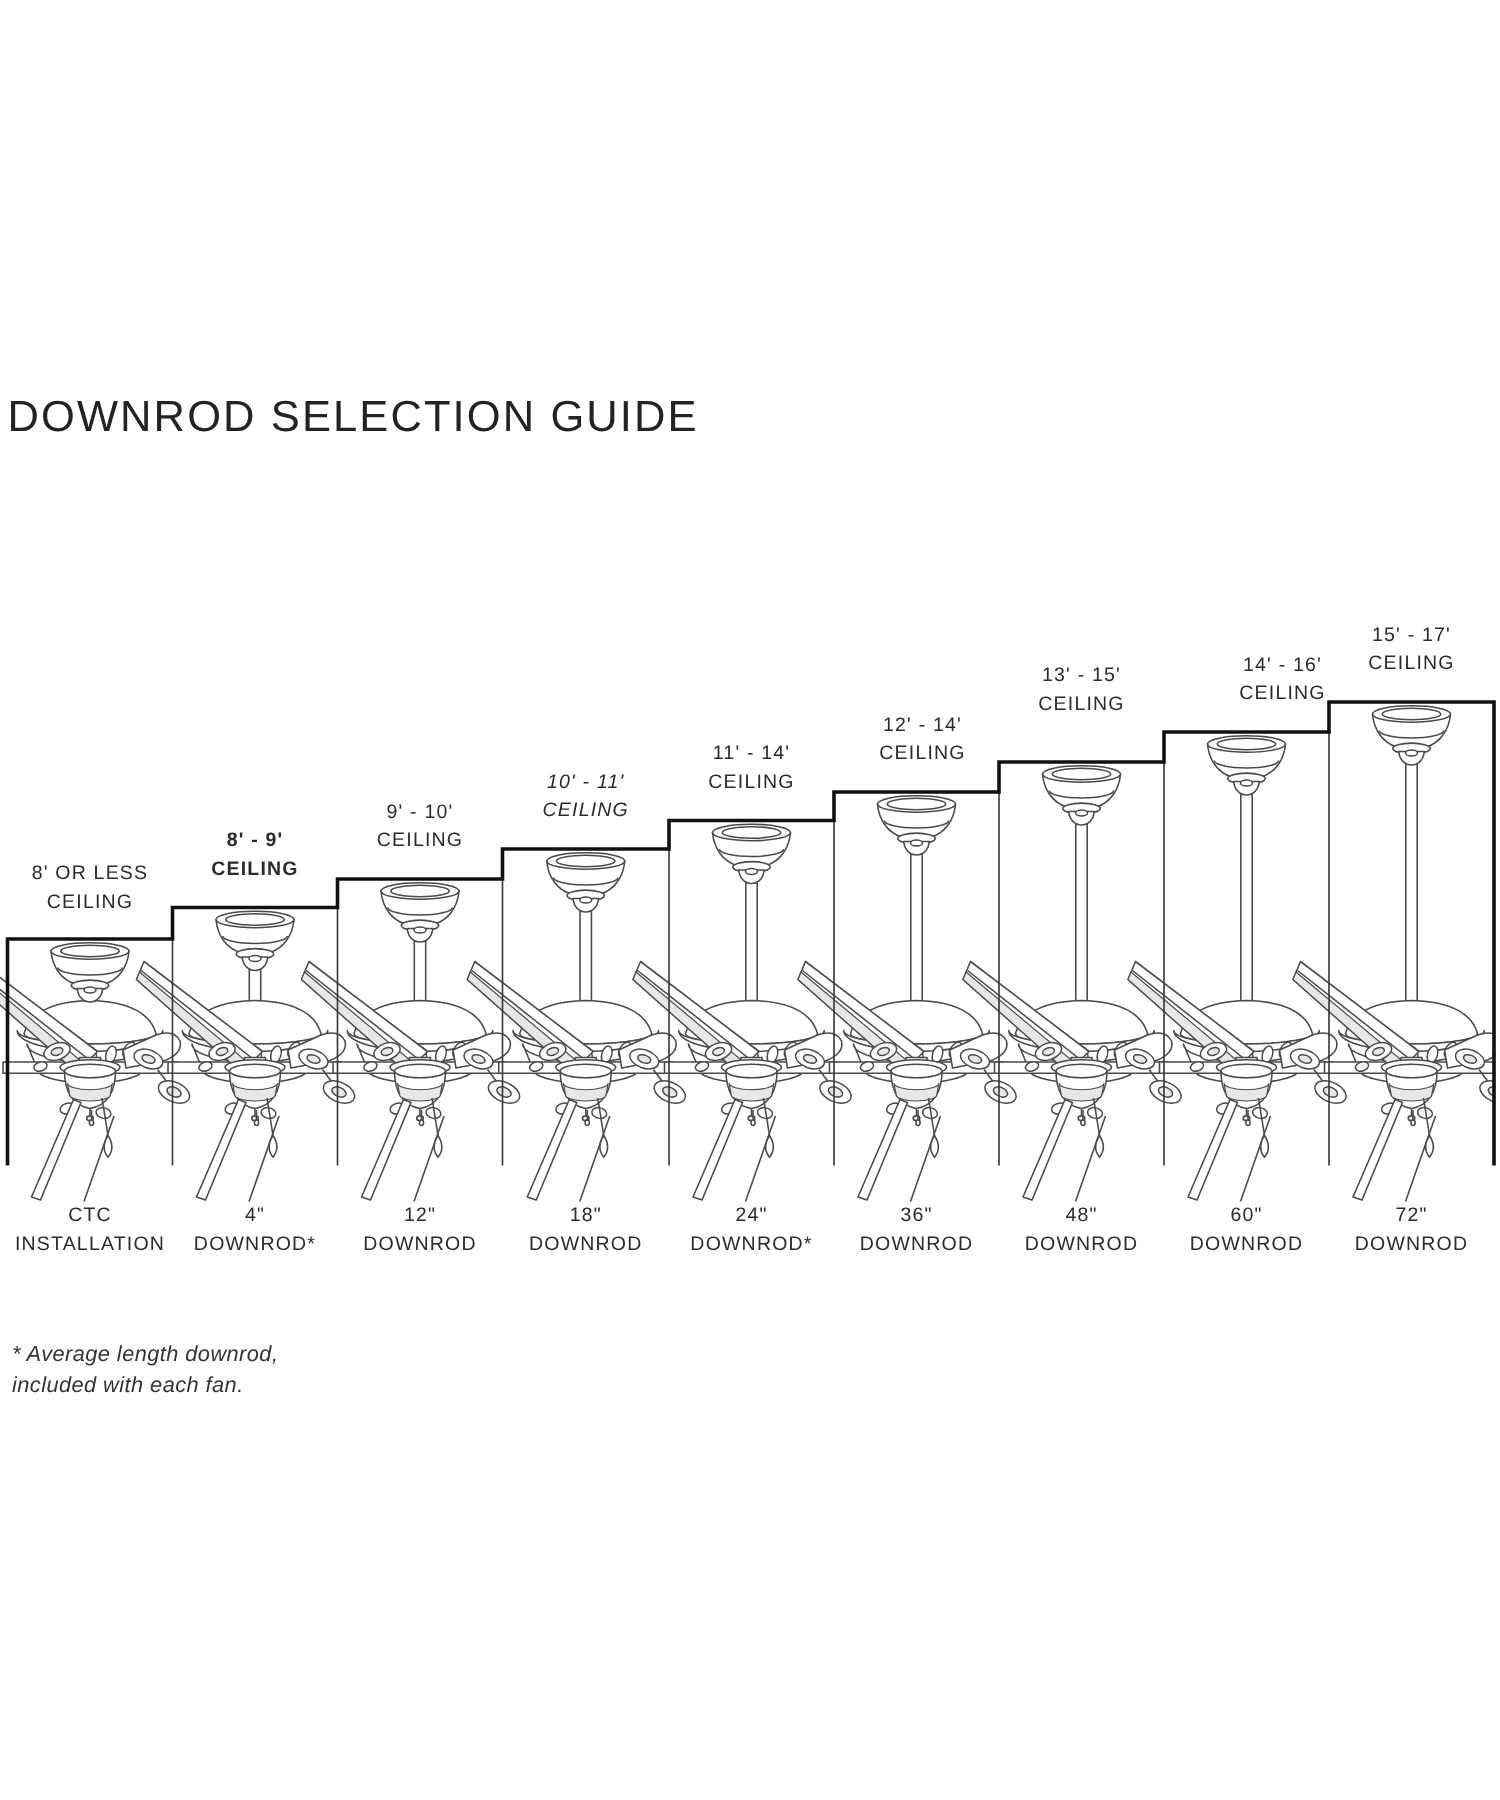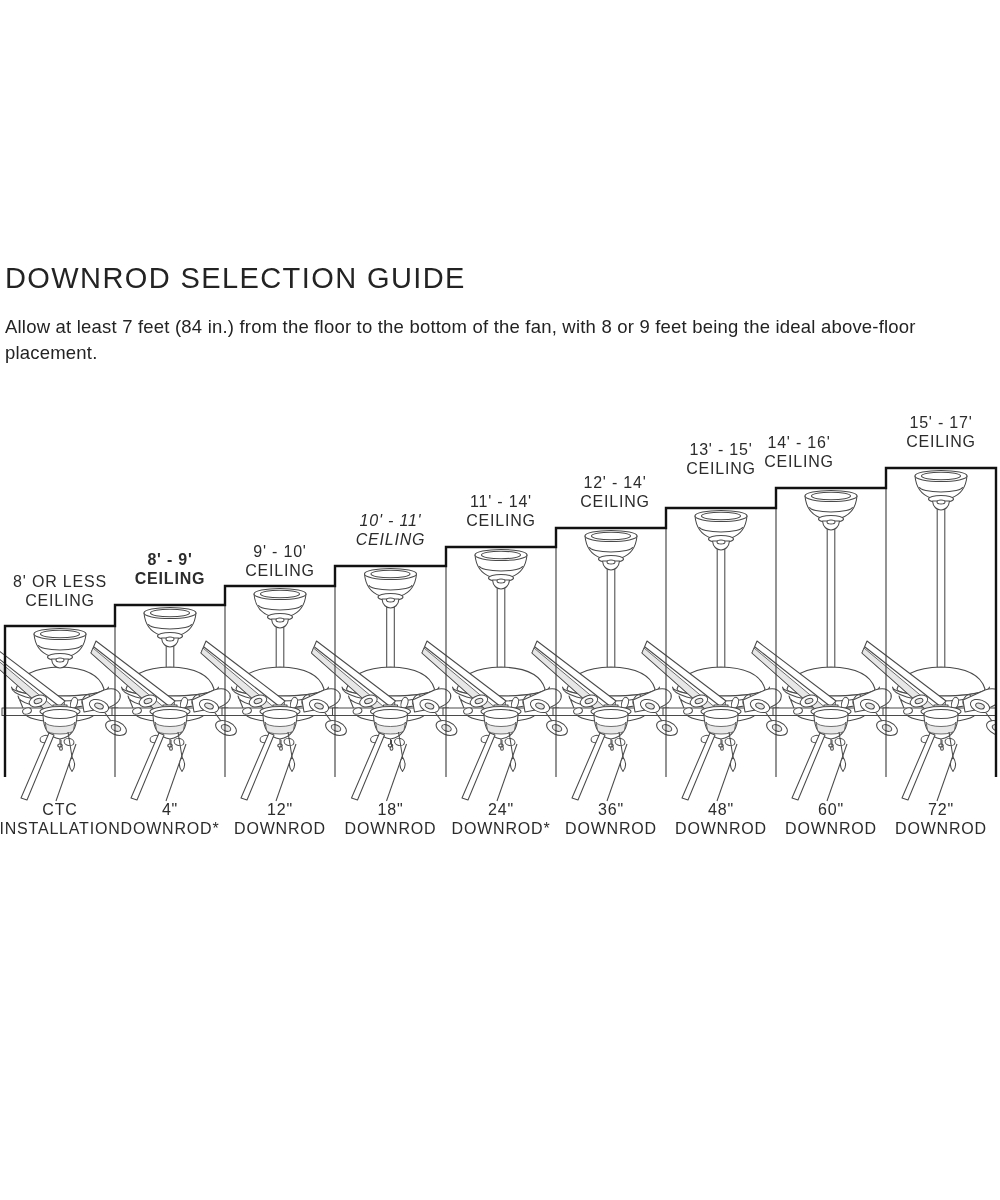--- a/index.html
+++ b/index.html
@@ -11,34 +11,33 @@
     position:absolute;left:5px;top:262px;margin:0;
     font-size:29px;font-weight:400;letter-spacing:1.4px;color:#232323;
   }
   .intro{
     position:absolute;left:5px;top:314px;margin:0;width:945px;
     font-size:18.5px;line-height:26px;letter-spacing:0.2px;color:#232323;
   }
   #diagram-svg{position:absolute;left:0;top:0;}
   .ceiling-label,.downrod-label{
     position:absolute;transform:translateX(-50%);
-    text-align:center;font-size:16px;line-height:19px;letter-spacing:0.8px;
+    text-align:center;font-size:13px;line-height:19px;letter-spacing:0.8px;
     color:#2b2b2b;white-space:nowrap;
   }
   .footnote{
     position:absolute;left:8px;top:893px;margin:0;
     font-style:italic;font-size:14.5px;line-height:21px;letter-spacing:0.3px;color:#333;
   }
 </style>
 </head>
 <body>
 
 <div class="page">
   <h1 class="page-title">DOWNROD SELECTION GUIDE</h1>
-  <p class="intro">Allow at least 7 feet (84 in.) from the floor to the bottom of the fan, with 8 or 9 feet being the ideal above-floor placement.</p>
 
   <svg id="diagram-svg" width="1000" height="1200" viewBox="0 0 1000 1200">
       <defs>
         <clipPath id="fanclip">
           <rect x="0" y="415" width="997" height="400"></rect>
         </clipPath>
       </defs>
       <g clip-path="url(#fanclip)">
         <g>
           <line x1="56.2" y1="666" x2="56.2" y2="670" stroke="#4a4a4a" stroke-width="1.05" fill="none"></line>
@@ -475,29 +474,33 @@
         <line x1="886" y1="488" x2="886" y2="777" stroke="#3a3a3a" stroke-width="1.1"></line>
       </g>
       <path d="M 5 777 L 5 626 L 5 626 L 115 626 L 115 605 L 225 605 L 225 586 L 335 586 L 335 566 L 446 566 L 446 547 L 556 547 L 556 528 L 666 528 L 666 508 L 776 508 L 776 488 L 886 488 L 886 468 L 996 468 L 996 777" fill="none" stroke="#111111" stroke-width="2.4" stroke-linejoin="miter"></path>
     </svg>
 
   <div id="labels">
       <div class="ceiling-label" style="left: 60px; top: 572px;"><span>8' OR LESS</span><br><span>CEILING</span></div>
       <div class="downrod-label" style="left: 60px; top: 800px;"><span>CTC</span><br><span>INSTALLATION</span></div>
       <div class="ceiling-label" style="left: 170px; top: 550px; font-weight: bold;"><span>8' - 9'</span><br><span>CEILING</span></div>
       <div class="downrod-label" style="left: 170px; top: 800px;"><span>4"</span><br><span>DOWNROD*</span></div>
-      <div class="ceiling-label" style="left: 280px; top: 542px;"><span>9' - 10'</span><br><span>CEILING</span></div>
+      <div class="ceiling-label" style="left: 280px; top: 531px;"><span>9' - 10'</span><br><span>CEILING</span></div>
       <div class="downrod-label" style="left: 280px; top: 800px;"><span>12"</span><br><span>DOWNROD</span></div>
       <div class="ceiling-label" style="left: 390.5px; top: 511px; font-style: italic;"><span>10' - 11'</span><br><span>CEILING</span></div>
       <div class="downrod-label" style="left: 390.5px; top: 800px;"><span>18"</span><br><span>DOWNROD</span></div>
       <div class="ceiling-label" style="left: 501px; top: 492px;"><span>11' - 14'</span><br><span>CEILING</span></div>
       <div class="downrod-label" style="left: 501px; top: 800px;"><span>24"</span><br><span>DOWNROD*</span></div>
       <div class="ceiling-label" style="left: 615px; top: 473px;"><span>12' - 14'</span><br><span>CEILING</span></div>
       <div class="downrod-label" style="left: 611px; top: 800px;"><span>36"</span><br><span>DOWNROD</span></div>
       <div class="ceiling-label" style="left: 721px; top: 440px;"><span>13' - 15'</span><br><span>CEILING</span></div>
       <div class="downrod-label" style="left: 721px; top: 800px;"><span>48"</span><br><span>DOWNROD</span></div>
-      <div class="ceiling-label" style="left: 799px; top: 433px;"><span>14' - 16'</span><br><span>CEILING</span></div>
+      <div class="ceiling-label" style="left: 855px; top: 433px;"><span>14' - 16'</span><br><span>CEILING</span></div>
       <div class="downrod-label" style="left: 831px; top: 800px;"><span>60"</span><br><span>DOWNROD</span></div>
       <div class="ceiling-label" style="left: 941px; top: 413px;"><span>15' - 17'</span><br><span>CEILING</span></div>
       <div class="downrod-label" style="left: 941px; top: 800px;"><span>72"</span><br><span>DOWNROD</span></div>
     </div>
 
+  <p class="footnote">
+    <span>* Average length downrod,</span><br>
+    <span>included with each fan.</span>
+  </p>
 </div>
 
 </body></html>

